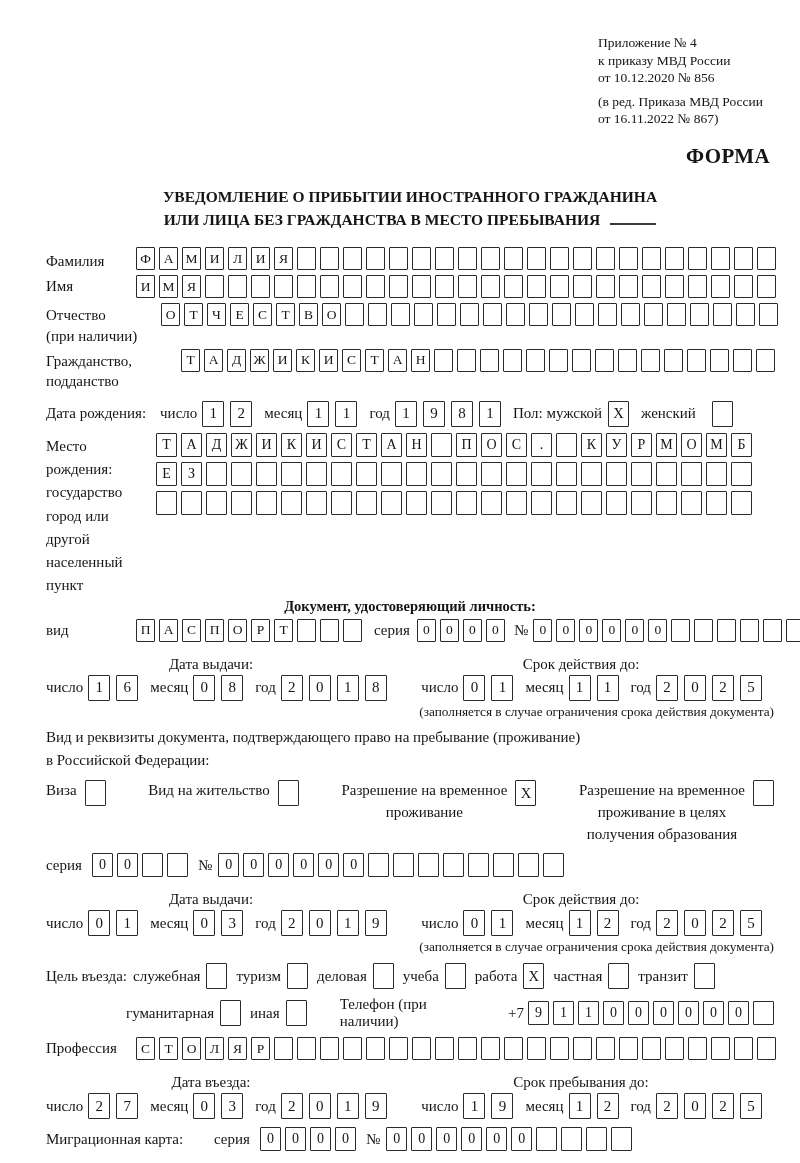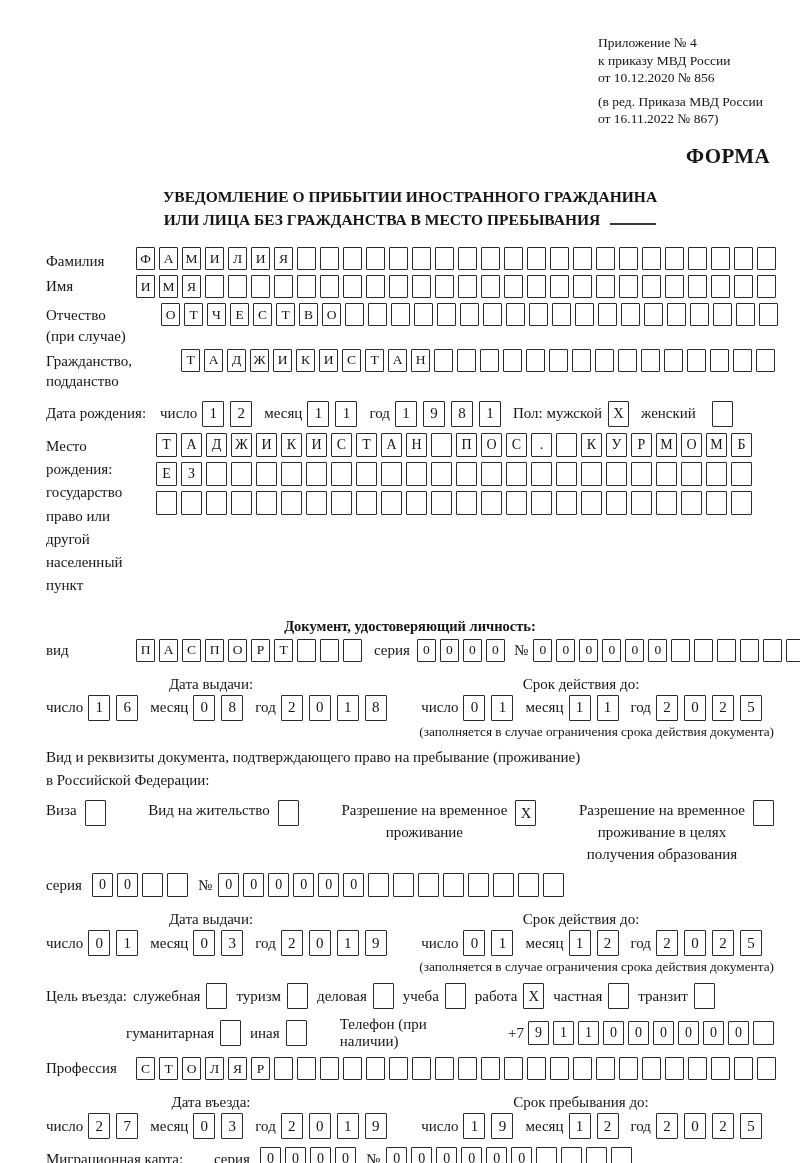--- a/index.html
+++ b/index.html
@@ -142,21 +142,21 @@
         <span class="cell"></span>
         <span class="cell"></span>
         <span class="cell"></span>
         <span class="cell"></span>
       </span>
   </div>
 
   <div class="frow">
     <span class="lblcol" style="width:115px;">
       <span>Отчество</span>
-      <span>(при случае)</span>
+      <span>(при наличии)</span>
     </span>
     <span class="cells">
         <span class="cell">О</span>
         <span class="cell">Т</span>
         <span class="cell">Ч</span>
         <span class="cell">Е</span>
         <span class="cell">С</span>
         <span class="cell">Т</span>
         <span class="cell">В</span>
         <span class="cell">О</span>
@@ -240,21 +240,21 @@
     <span>Пол: мужской</span>
     <span class="cbox" style="margin:0 12px 0 6px;">X</span>
     <span>женский</span>
     <span class="cbox" style="margin-left:16px;"></span>
   </div>
 
   <div class="frow" style="margin-top:6px;">
     <span class="lblcol" style="width:110px; line-height:1.55;">
       <span>Место рождения:</span>
       <span>государство</span>
-      <span>право или другой</span>
+      <span>город или другой</span>
       <span>населенный пункт</span>
     </span>
     <span class="cellstack">
       <span class="cells num">
           <span class="cell">Т</span>
           <span class="cell">А</span>
           <span class="cell">Д</span>
           <span class="cell">Ж</span>
           <span class="cell">И</span>
           <span class="cell">К</span>
@@ -325,21 +325,21 @@
           <span class="cell"></span>
           <span class="cell"></span>
           <span class="cell"></span>
           <span class="cell"></span>
           <span class="cell"></span>
           <span class="cell"></span>
         </span>
     </span>
   </div>
 
-  <div style="text-align:center; font-weight:bold; font-size:14.5px; margin-top:20px;">Документ, удостоверяющий личность:</div>
+  <div style="text-align:center; font-weight:bold; font-size:14.5px; margin-top:0;">Документ, удостоверяющий личность:</div>
 
   <div class="frow" style="margin-top:4px; align-items:center;">
     <span class="lbl" style="width:90px; padding-top:0;">вид</span>
     <span class="cells">
         <span class="cell">П</span>
         <span class="cell">А</span>
         <span class="cell">С</span>
         <span class="cell">П</span>
         <span class="cell">О</span>
         <span class="cell">Р</span>

